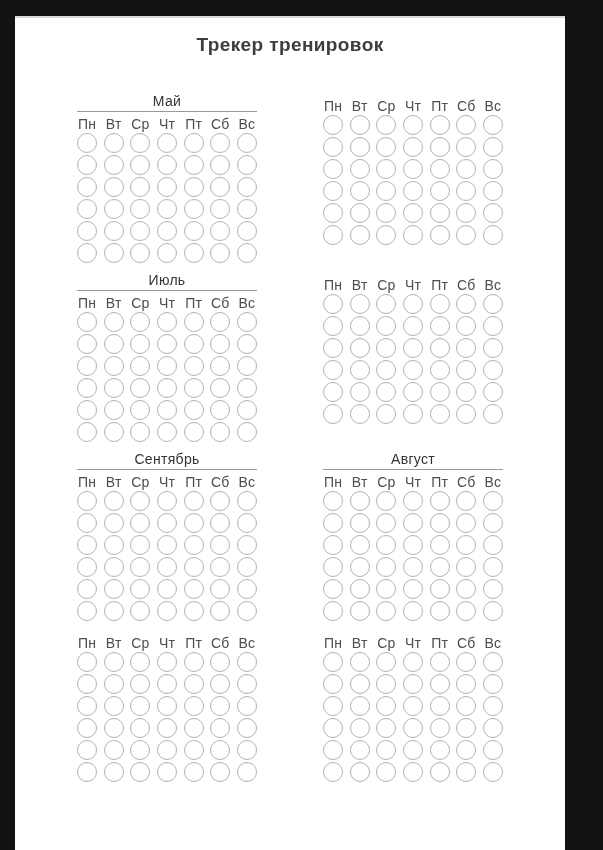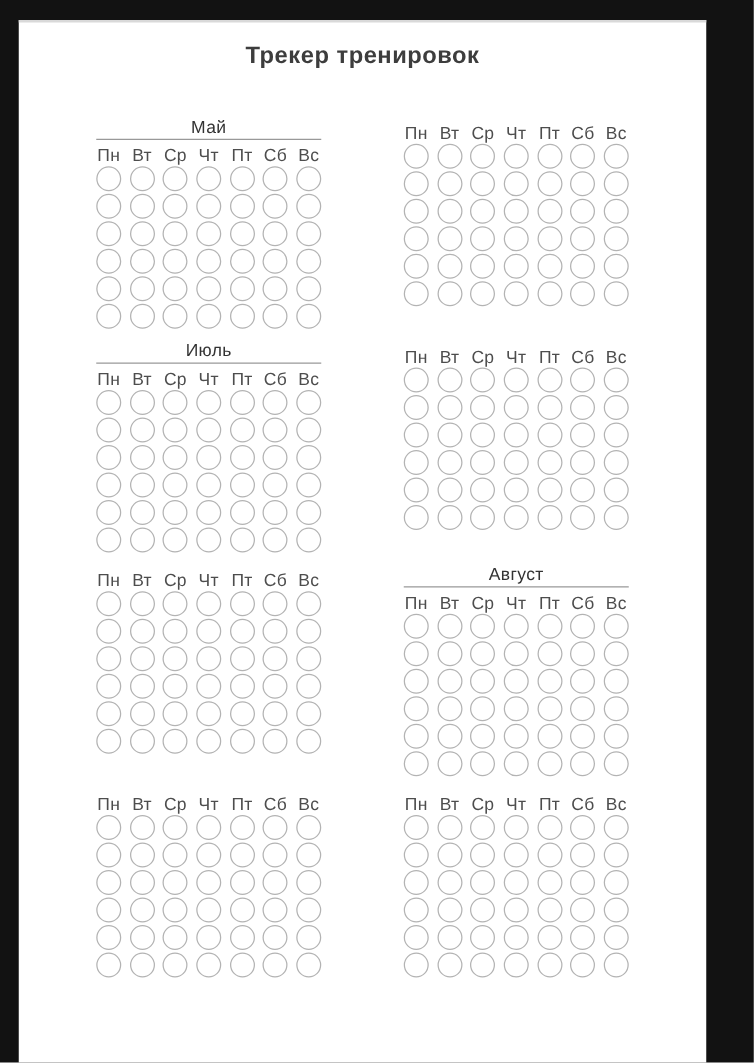--- a/index.html
+++ b/index.html
@@ -310,20 +310,21 @@
           <div class="circle"></div>
           <div class="circle"></div>
           <div class="circle"></div>
           <div class="circle"></div>
           <div class="circle"></div>
           <div class="circle"></div>
         </div>
   </section>
 
   <section class="month">
+    <div class="month-title">Сентябрь</div>
     <div class="weekdays">
           <span class="weekday">Пн</span>
           <span class="weekday">Вт</span>
           <span class="weekday">Ср</span>
           <span class="weekday">Чт</span>
           <span class="weekday">Пт</span>
           <span class="weekday">Сб</span>
           <span class="weekday">Вс</span>
         </div>
     <div class="circles">

